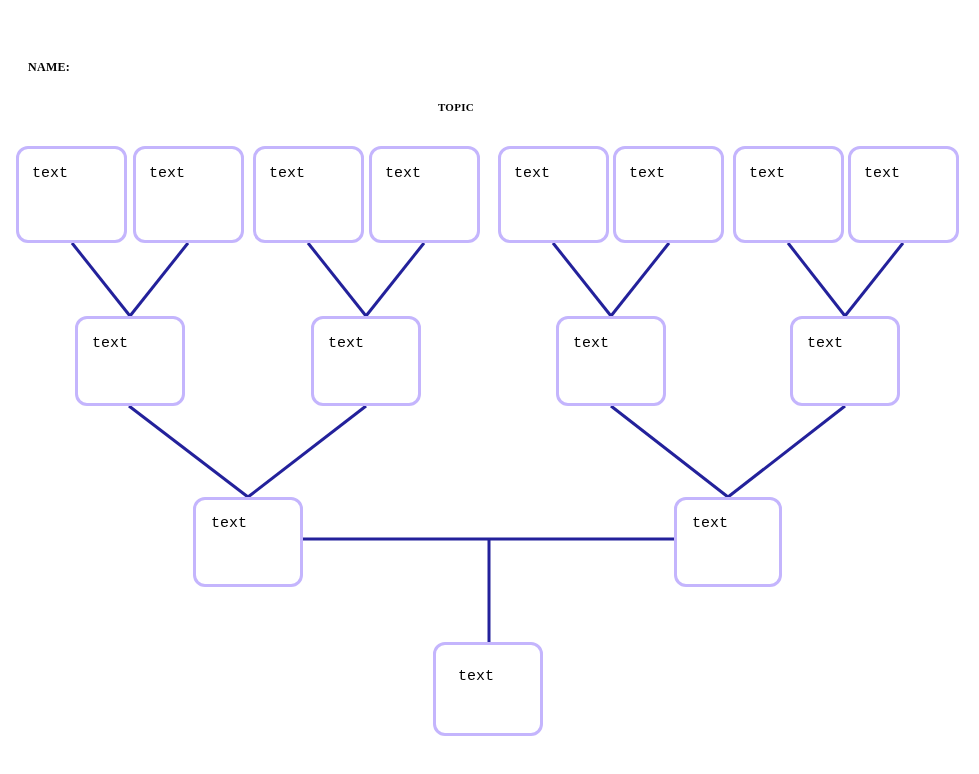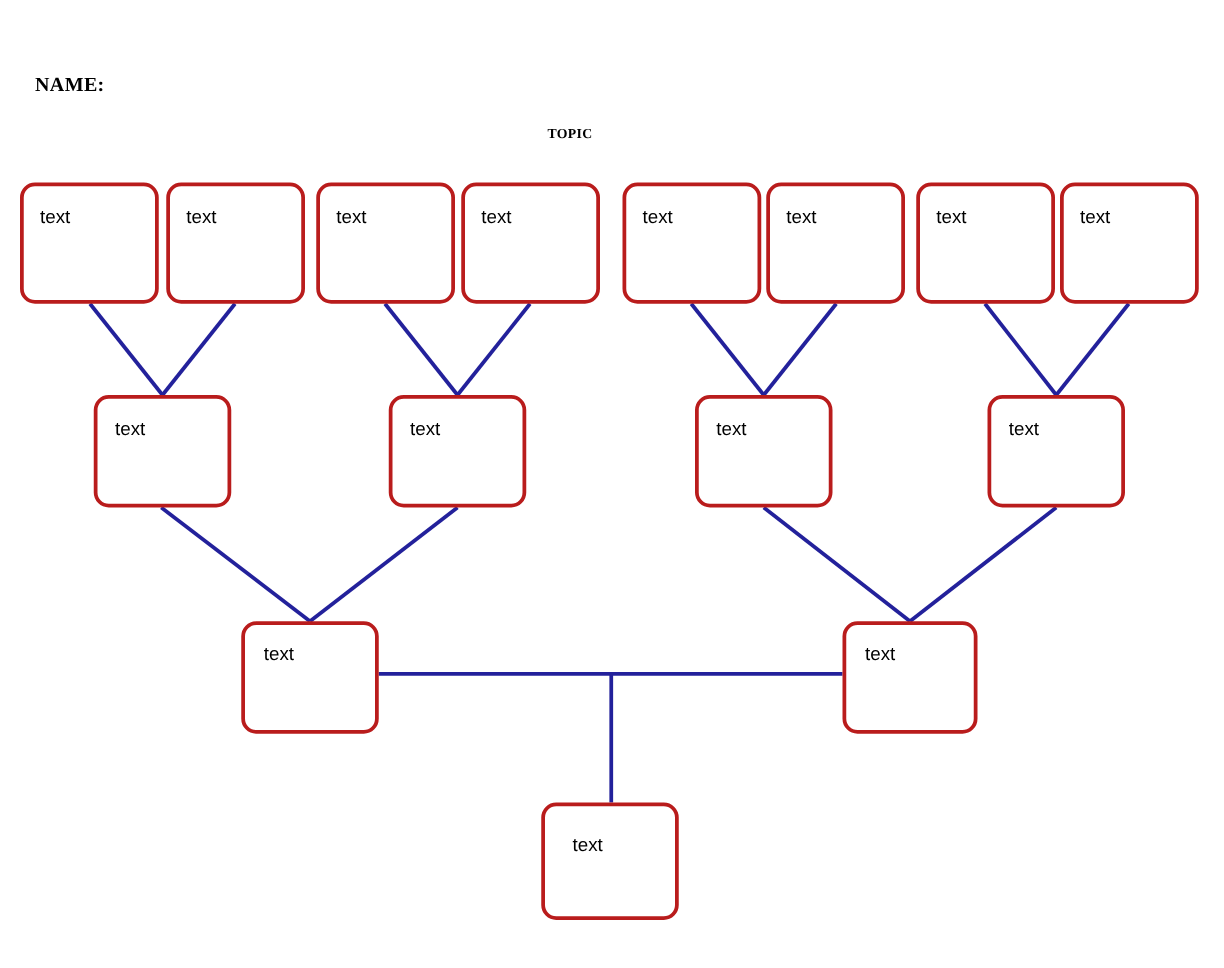--- a/index.html
+++ b/index.html
@@ -19,21 +19,21 @@
     position: relative;
     width: 979px;
     height: 774px;
   }
   .hdr-name {
     position: absolute;
     left: 28px;
     top: 60px;
     font-family: "Liberation Serif", "DejaVu Serif", serif;
     font-weight: bold;
-    font-size: 16px;
+    font-size: 12px;
     color: #000000;
     letter-spacing: 0.3px;
     white-space: nowrap;
   }
   .hdr-topic {
     position: absolute;
     left: 0;
     top: 101px;
     width: 912px;
     text-align: center;
@@ -48,24 +48,24 @@
     left: 0;
     top: 0;
     width: 979px;
     height: 774px;
     pointer-events: none;
   }
   .node {
     position: absolute;
     box-sizing: border-box;
     background: #ffffff;
-    border: 3px solid #b91c1c;
+    border: 3px solid #c4b5fd;
     border-radius: 12px;
     color: #000000;
-    font-family: Liberation Sans, sans-serif;
+    font-family: Liberation Mono, monospace;
     font-size: 15px;
     line-height: 1;
     z-index: 2;
   }
   .node > .node-label {
     position: absolute;
     left: 13px;
     top: 16px;
     white-space: nowrap;
   }

